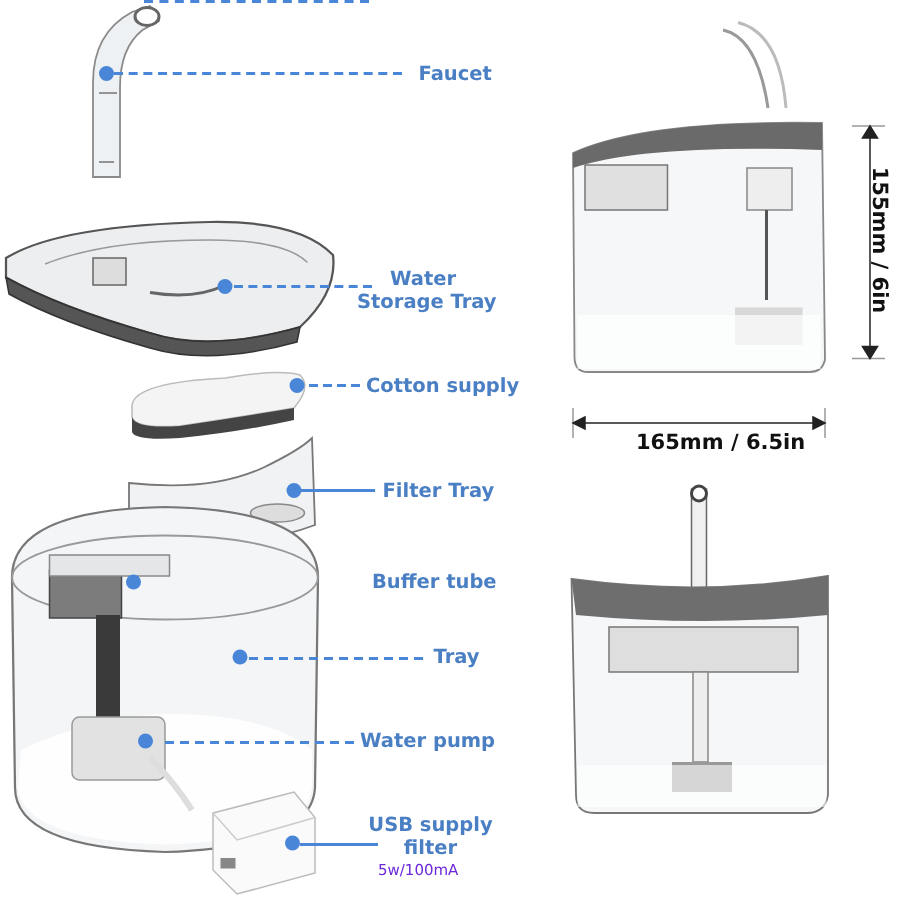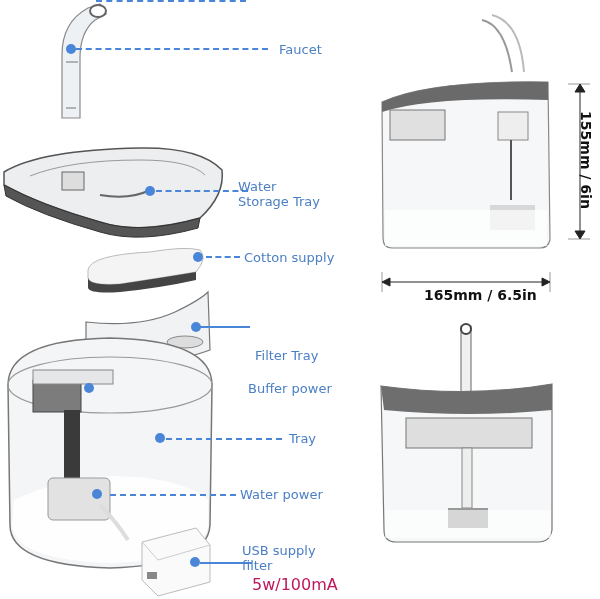--- a/index.html
+++ b/index.html
@@ -1,19 +1,19 @@
 <!DOCTYPE html>
 <html><head>
 <meta charset="utf-8">
 <style>
   html, body { margin:0; padding:0; background:#ffffff; }
   body { width:600px; height:599px; position:relative; overflow:hidden; font-family:"DejaVu Sans", sans-serif; }
-  .label { position:absolute; color:#4a7fc4; font-weight:normal; font-size:13px; white-space:nowrap; line-height:15px; }
-  .label.center { text-align:left; }
-  .sub { position:absolute; color:#be185d; font-size:16px; white-space:nowrap; }
+  .label { position:absolute; color:#4a7fc4; font-weight:bold; font-size:13px; white-space:nowrap; line-height:15px; }
+  .label.center { text-align:center; }
+  .sub { position:absolute; color:#6d28d9; font-size:10px; white-space:nowrap; }
   .dot { position:absolute; width:10px; height:10px; border-radius:50%; background:#4a86d8; }
   .dash { position:absolute; height:0; border-top:2px dashed #4a86d8; }
   .solid { position:absolute; height:0; border-top:2px solid #4a86d8; }
   .dim-text { position:absolute; font-weight:bold; color:#111; font-size:14px; white-space:nowrap; }
   svg { position:absolute; overflow:visible; }
 </style>
 </head>
 <body>
 
 <svg width="600" height="599" style="left:0;top:0;">
@@ -74,33 +74,33 @@
   <div>Water</div>
   <div>Storage Tray</div>
 </div>
 
 <div class="dot" style="left:193px;top:252px;"></div>
 <div class="dash" style="left:206px;top:256px;width:34px;"></div>
 <div class="label" style="left:244px;top:250px;">Cotton supply</div>
 
 <div class="dot" style="left:191px;top:322px;"></div>
 <div class="solid" style="left:200px;top:326px;width:50px;"></div>
-<div class="label" style="left:255px;top:320px;margin-top:28px;">Filter Tray</div>
+<div class="label" style="left:255px;top:320px;">Filter Tray</div>
 
 <div class="dot" style="left:84px;top:383px;"></div>
 <div class="dash" style="left:96px;top:388px:width:150px;width:150px;"></div>
-<div class="label" style="left:248px;top:381px;">Buffer power</div>
+<div class="label" style="left:248px;top:381px;">Buffer tube</div>
 
 <div class="dot" style="left:155px;top:433px;"></div>
 <div class="dash" style="left:166px;top:438px;width:116px;"></div>
 <div class="label" style="left:289px;top:431px;">Tray</div>
 
 <div class="dot" style="left:92px;top:489px;"></div>
 <div class="dash" style="left:110px;top:494px;width:126px;"></div>
-<div class="label" style="left:240px;top:487px;">Water power</div>
+<div class="label" style="left:240px;top:487px;">Water pump</div>
 
 <div class="dot" style="left:190px;top:557px;"></div>
 <div class="solid" style="left:200px;top:562px;width:52px;"></div>
 <div class="label center" style="left:242px;top:543px;width:90px;">
   <div>USB supply</div>
   <div>filter</div>
 </div>
 <div class="sub" style="left:252px;top:575px;">5w/100mA</div>
 
 <svg width="600" height="599" style="left:0;top:0;">

